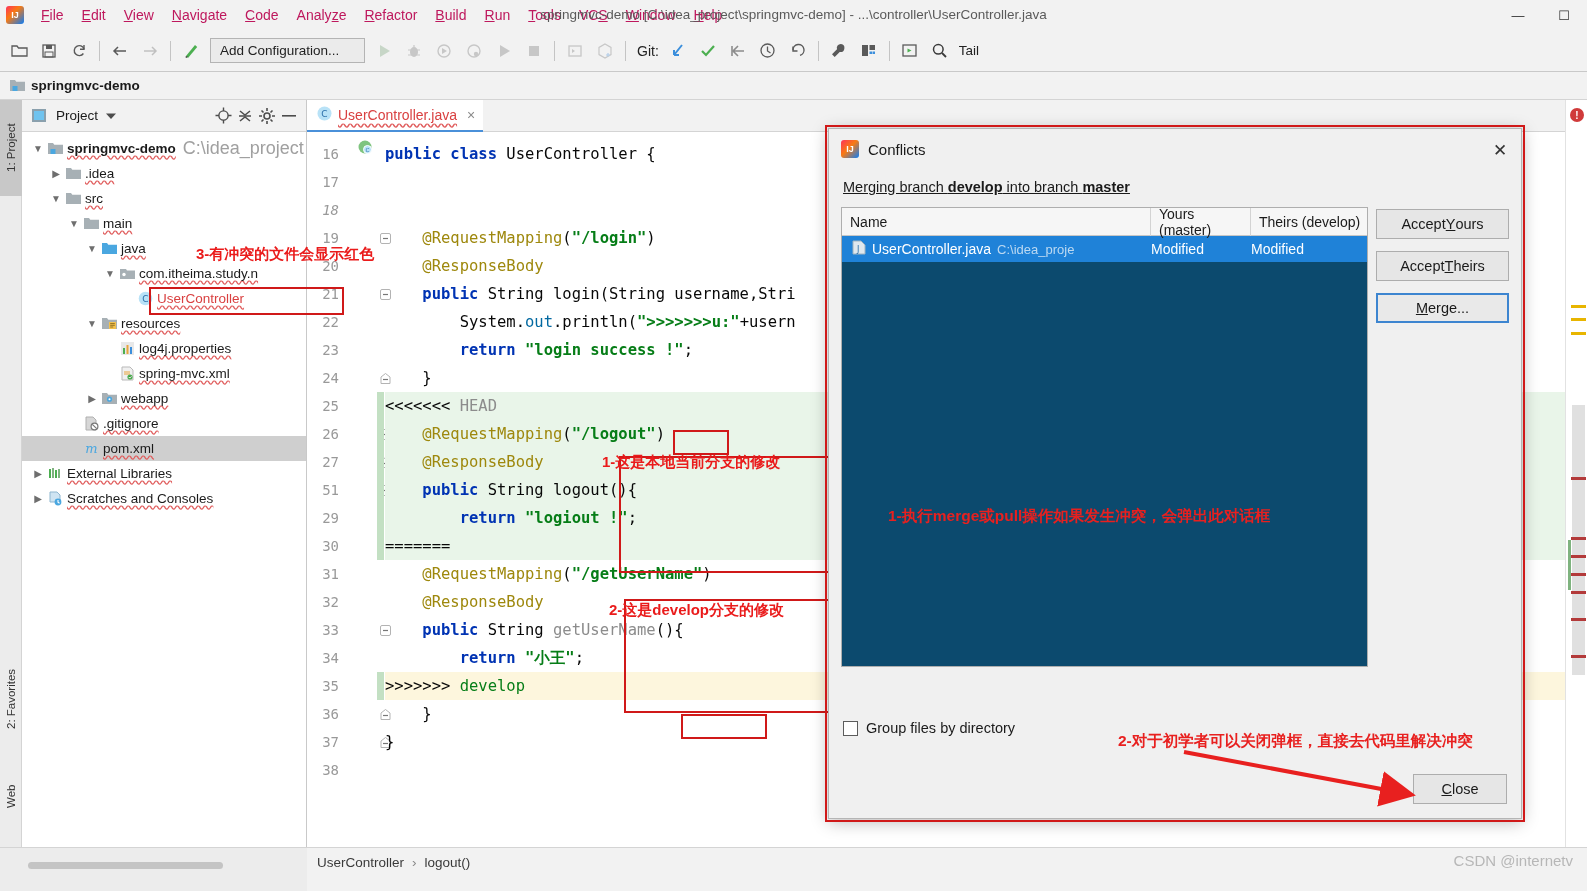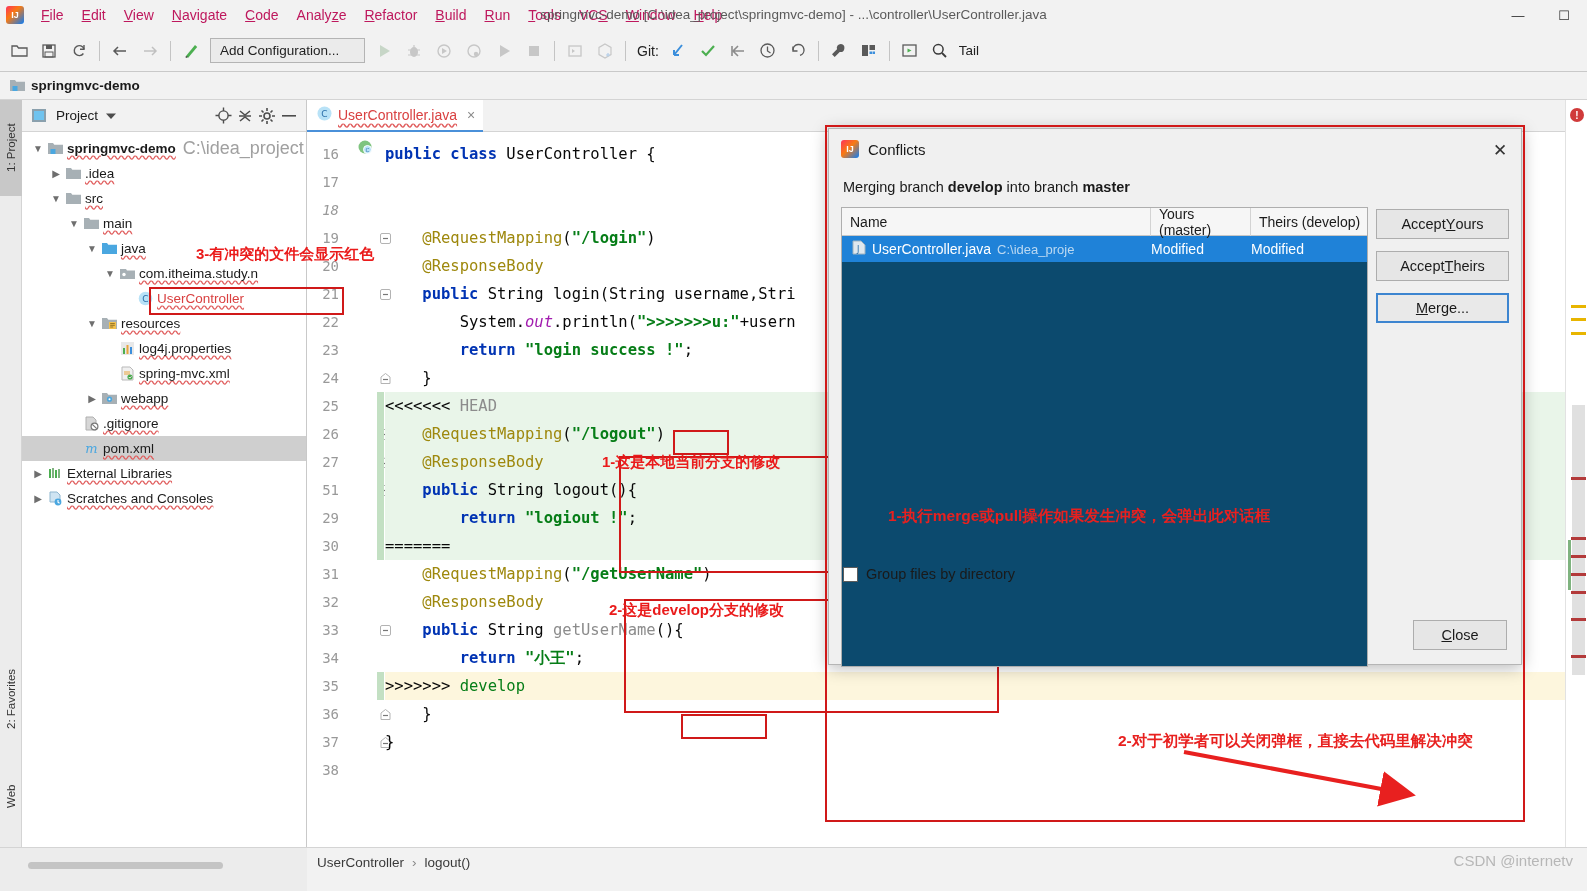--- a/index.html
+++ b/index.html
@@ -145,21 +145,21 @@
   .codecol { position: absolute; left: 78px; top: 0; right: 0; height: 683px; }
   .cline {
     position: absolute; left: 0; height: 28px; line-height: 28px;
     font-family: "DejaVu Sans Mono", monospace; font-size: 15.5px;
     white-space: pre; color: #000;
   }
   .kw { color: #0033b3; font-weight: bold; }
   .ann { color: #9e880d; }
   .str { color: #067d17; font-weight: bold; }
   .strn { color: #067d17; }
-  .fld { color: #a21caf; font-style: italic; }
+  .fld { color: #0369a1; }
   .gry { color: #8c8c8c; }
   .plain { color: #080808; }
 
   .hl-green { position: absolute; left: 78px; right: 0; height: 28px; background: #e9f5e9; }
   .hl-yellow { position: absolute; left: 78px; right: 0; height: 28px; background: #fdf6dd; }
   .gutter-stripe-green { position: absolute; left: 70px; width: 7px; background: #c3e0c3; }
 
   
   .redbox { position: absolute; border: 2px solid #d01919; pointer-events: none; }
   .redtext {
@@ -201,21 +201,21 @@
     position: absolute; left: 28px; top: 862px; width: 195px; height: 7px;
     background: #c4c4c4; border-radius: 4px;
   }
 
   
   .annot-frame {
     position: absolute; left: 825px; top: 125px; width: 700px; height: 697px;
     border: 2px solid #d01919; pointer-events: none; z-index: 40;
   }
   .dialog {
-    position: absolute; left: 828px; top: 128px; width: 694px; height: 537px;
+    position: absolute; left: 828px; top: 128px; width: 694px; height: 691px;
     background: #f0f0f0; border: 1px solid #b5b5b5;
     box-shadow: 0 3px 16px rgba(0,0,0,.28); z-index: 30;
   }
   .dlg-title {
     height: 40px; display: flex; align-items: center; padding: 0 6px 0 12px;
     background: #f0f0f0;
   }
   .dlg-ico {
     width: 18px; height: 18px; margin-right: 9px; border-radius: 3px;
     background: linear-gradient(135deg,#fe315d 0%,#f97a12 45%,#087cfa 100%);
@@ -224,21 +224,21 @@
   .dlg-ico::after {
     content: "IJ"; position: absolute; inset: 0; color: #fff; font-size: 9px;
     font-weight: bold; line-height: 18px; text-align: center;
   }
   .dlg-titletext { font-size: 15px; color: #1a1a1a; }
   .dlg-close {
     position: absolute; right: 6px; top: 8px; width: 30px; height: 26px;
     display: flex; align-items: center; justify-content: center; color: #333; font-size: 17px;
   }
   .dlg-sub {
-    padding: 10px 0 12px 14px; font-size: 14.5px; color: #1a1a1a;
+    padding: 10px 0 12px 14px; font-size: 14.5px; color: #1a1a1a; text-decoration: underline;
   }
   .dlg-body { position: relative; padding: 0 12px; display: flex; gap: 8px; }
   .tablewrap {
     width: 528px; height: 460px; border: 1px solid #aeaeae; background: #0c4a6e;
     position: relative; overflow: hidden;
   }
   .thead { display: flex; height: 28px; background: #f6f6f6; border-bottom: 1px solid #c6c6c6; }
   .th {
     display: flex; align-items: center; padding-left: 8px; font-size: 14px; color: #1a1a1a;
     border-right: 1px solid #d3d3d3; height: 28px;

